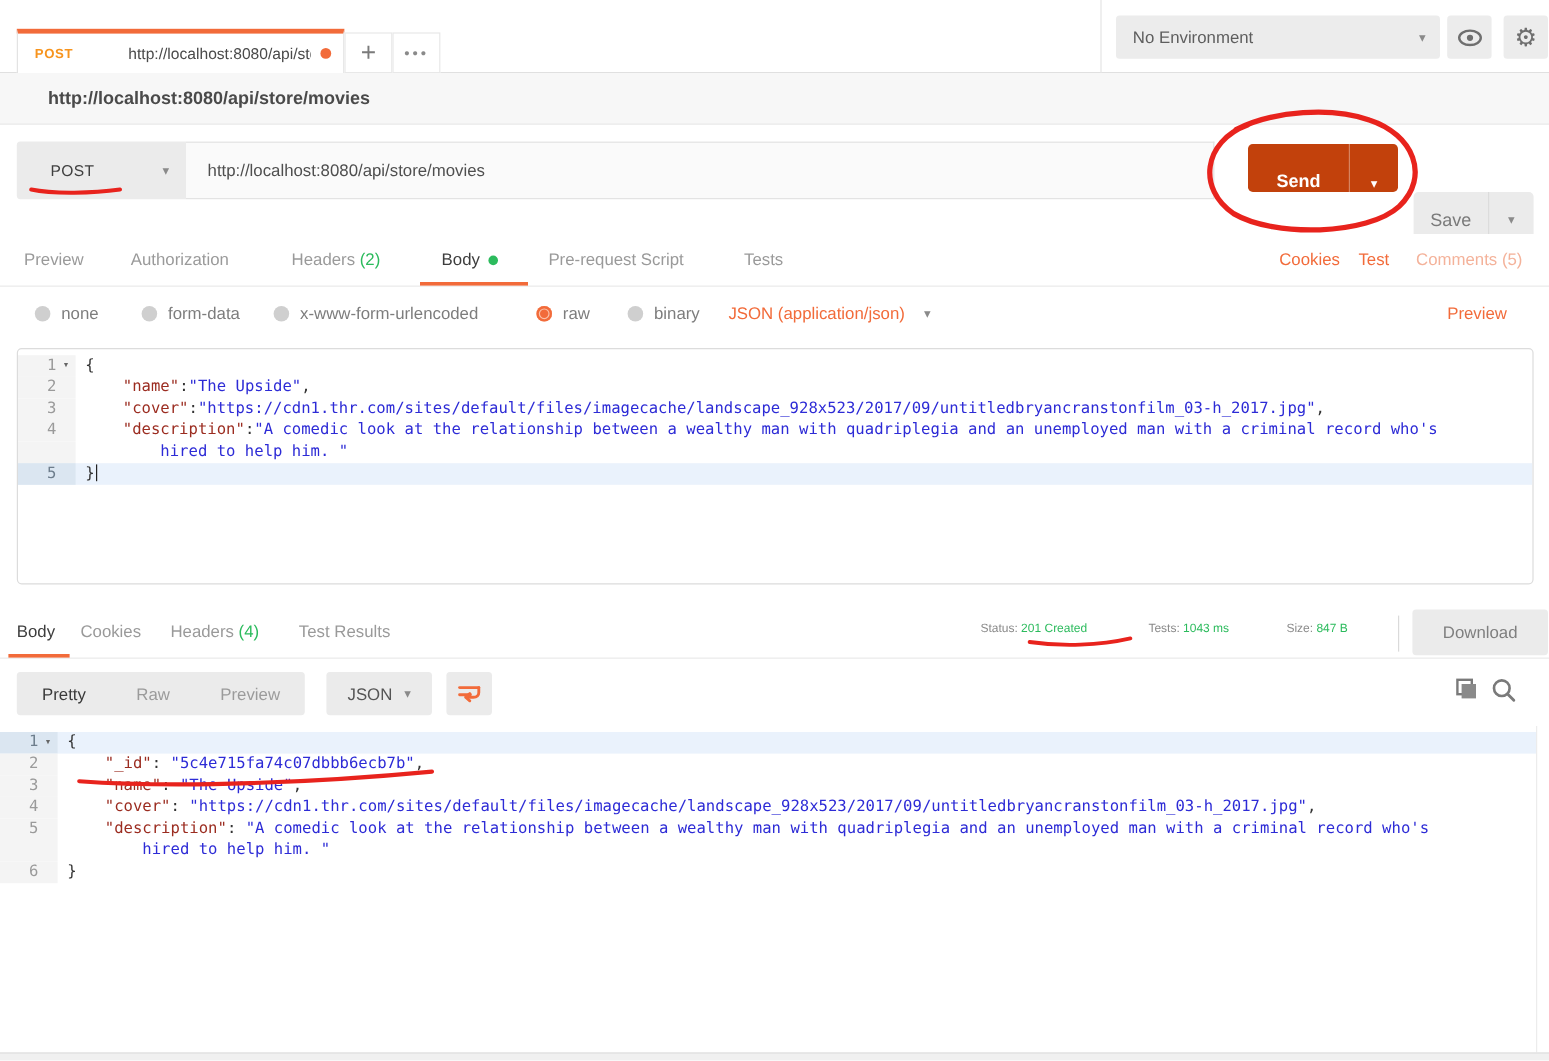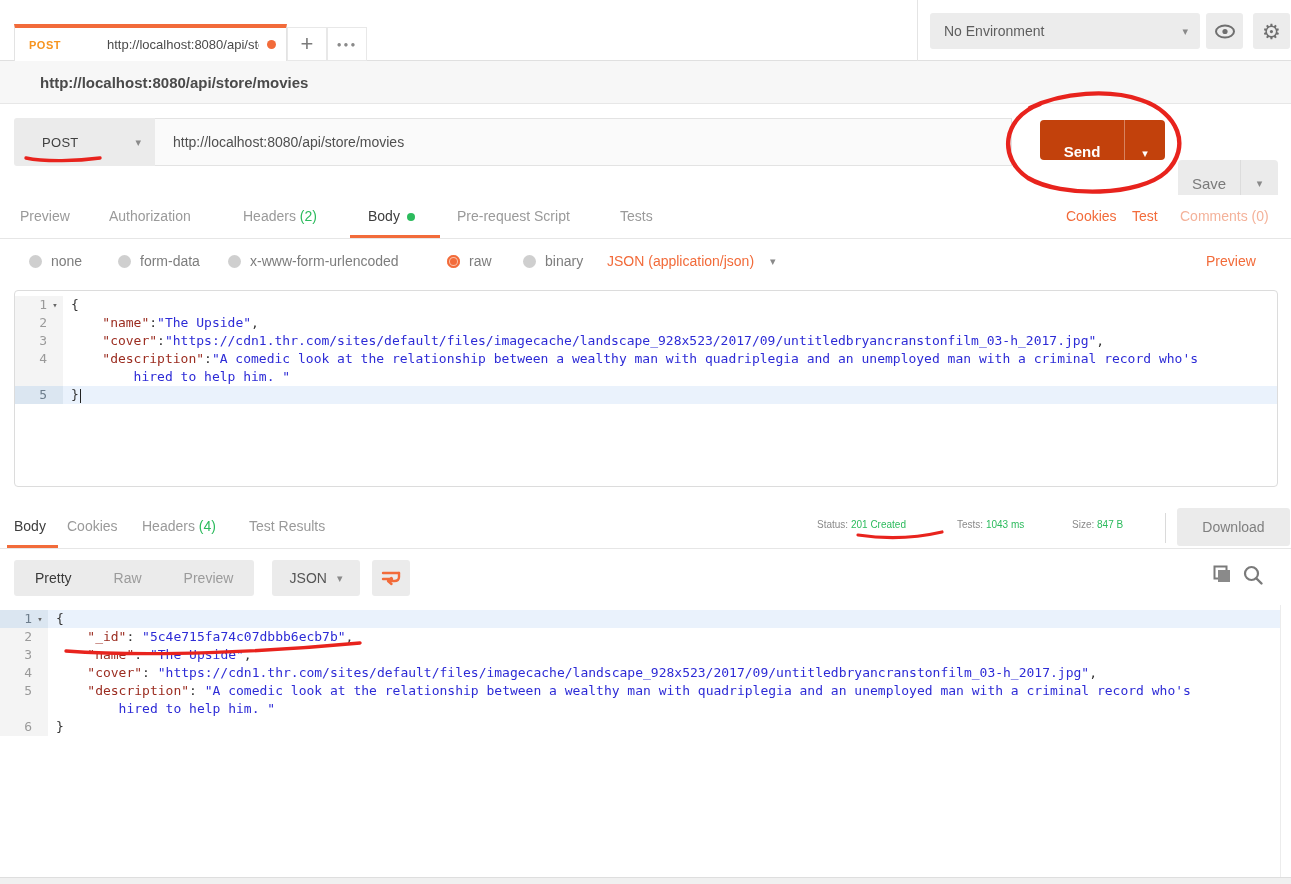--- a/index.html
+++ b/index.html
@@ -177,21 +177,21 @@
   <div class="reqtabs">
     <span class="tab" style="left:20px">Preview</span>
     <span class="tab" style="left:109px">Authorization</span>
     <span class="tab" style="left:243px"><span>Headers</span> <span class="greent">(2)</span></span>
     <span class="tab active" style="left:368px"><span>Body</span><span class="bodydot"></span></span>
     <span class="tab" style="left:457px">Pre-request Script</span>
     <span class="tab" style="left:620px">Tests</span>
     <span class="tab-underline"></span>
     <span class="rlink" style="left:1066px">Cookies</span>
     <span class="rlink" style="left:1132px">Test</span>
-    <span class="rlink dim" style="left:1180px">Comments (0)</span>
+    <span class="rlink dim" style="left:1180px">Comments (5)</span>
   </div>
 
   <div class="bodyopts">
     <span class="ropt" style="left:29px">
         <span class="radio"></span>
         <span>none</span>
       </span>
     <span class="ropt" style="left:118px">
         <span class="radio"></span>
         <span>form-data</span>

